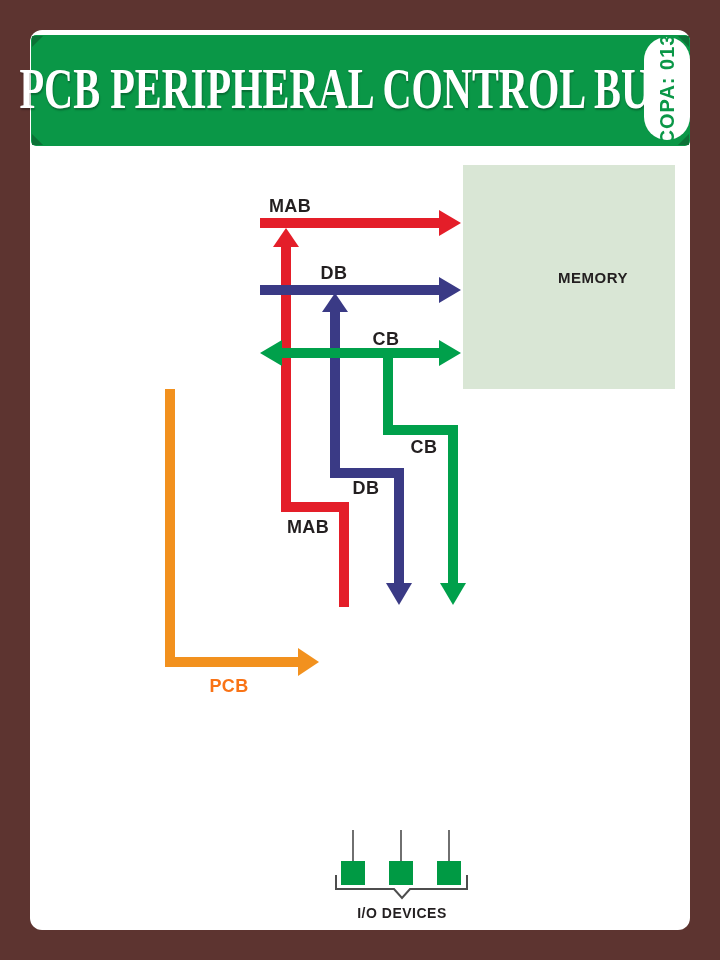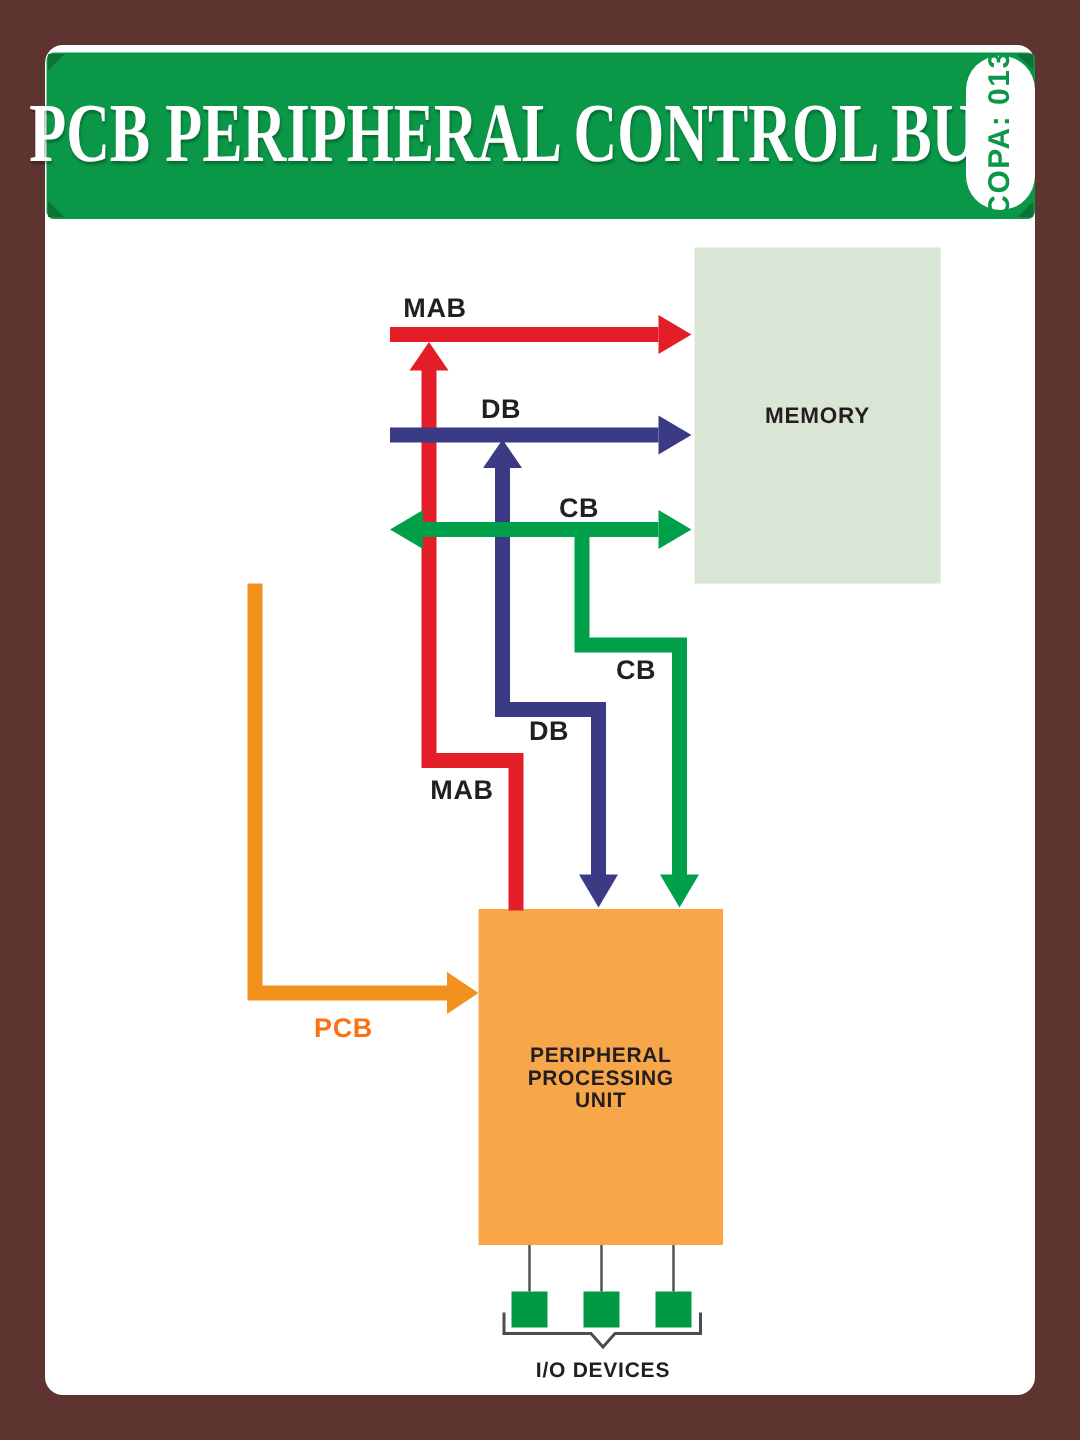--- a/index.html
+++ b/index.html
@@ -19,21 +19,21 @@
   .fold{position:absolute;width:11px;height:11px;opacity:.85;}
   .fold.tl{left:1px;top:1px;clip-path:polygon(0 0,100% 0,0 100%);}
   .fold.tr{right:1px;top:1px;clip-path:polygon(0 0,100% 0,100% 100%);}
   .fold.bl{left:1px;bottom:1px;clip-path:polygon(0 0,0 100%,100% 100%);}
   .fold.br{right:1px;bottom:1px;clip-path:polygon(100% 0,100% 100%,0 100%);}
 
   
   .box{position:absolute;display:flex;align-items:center;justify-content:center;text-align:center;
        font-weight:bold;z-index:1;}
   .box-processor{left:97px;top:165px;width:163px;height:224px;font-size:15px;letter-spacing:.5px;}
-  .box-memory{left:463px;top:165px;width:164px;height:224px;font-size:15px;letter-spacing:.5px;}
+  .box-memory{left:463px;top:165px;width:164px;height:224px;font-size:15px;letter-spacing:.5px;padding-left:48px;}
   .box-ppu{left:319px;top:606px;width:163px;height:224px;font-size:14px;line-height:15px;letter-spacing:.4px;}
 
   .overlay{position:absolute;inset:0;z-index:2;pointer-events:none;}
   .bus{stroke:currentColor;stroke-width:10;fill:none;stroke-linejoin:miter;}
   .overlay polygon{fill:currentColor;stroke:none;}
   .thin{stroke:currentColor;stroke-width:1.6;fill:none;}
   .thin2{stroke:currentColor;stroke-width:2;fill:none;}
 
   .lbl{position:absolute;transform:translate(-50%,-50%);font-weight:bold;font-size:18px;
        letter-spacing:.4px;white-space:nowrap;z-index:3;}
@@ -54,27 +54,20 @@
       <div class="fold bl" style="background-color: rgb(13, 107, 53);"></div>
       <div class="fold br" style="background-color: rgb(13, 107, 53);"></div>
     </div>
     <div class="title" style="color: rgb(255, 255, 255);">PCB PERIPHERAL CONTROL BUS</div>
     <div class="badge" style="background-color: rgb(255, 255, 255);">
       <span class="badge-text" style="color: rgb(10, 151, 71);">COPA: 013</span>
     </div>
 
     <div class="box box-memory" style="background-color: rgb(217, 230, 213);">
       <span style="color: rgb(35, 31, 32);">MEMORY</span>
-    </div>
-    <div class="box box-ppu" style="background-color: rgb(247, 167, 74);">
-      <div style="color: rgb(35, 31, 32);">
-        <div>PERIPHERAL</div>
-        <div>PROCESSING</div>
-        <div>UNIT</div>
-      </div>
     </div>
 
     <svg class="overlay" width="720" height="960" viewBox="0 0 720 960">
 
       <g color="#e41e29">
         <path class="bus" d="M286 245 V507 H344 V607"></path>
         <polygon points="273,247 299,247 286,228"></polygon>
         <path class="bus" d="M260 223 H439"></path>
         <polygon points="439,210 439,236 461,223"></polygon>
       </g>

